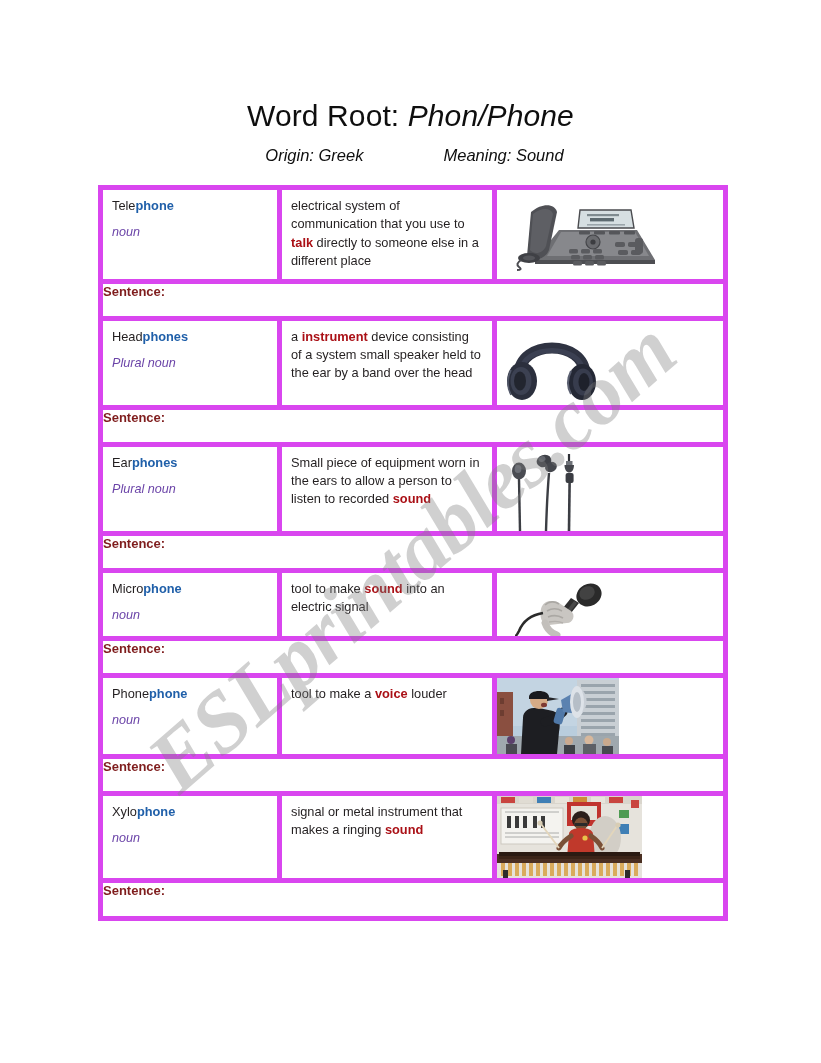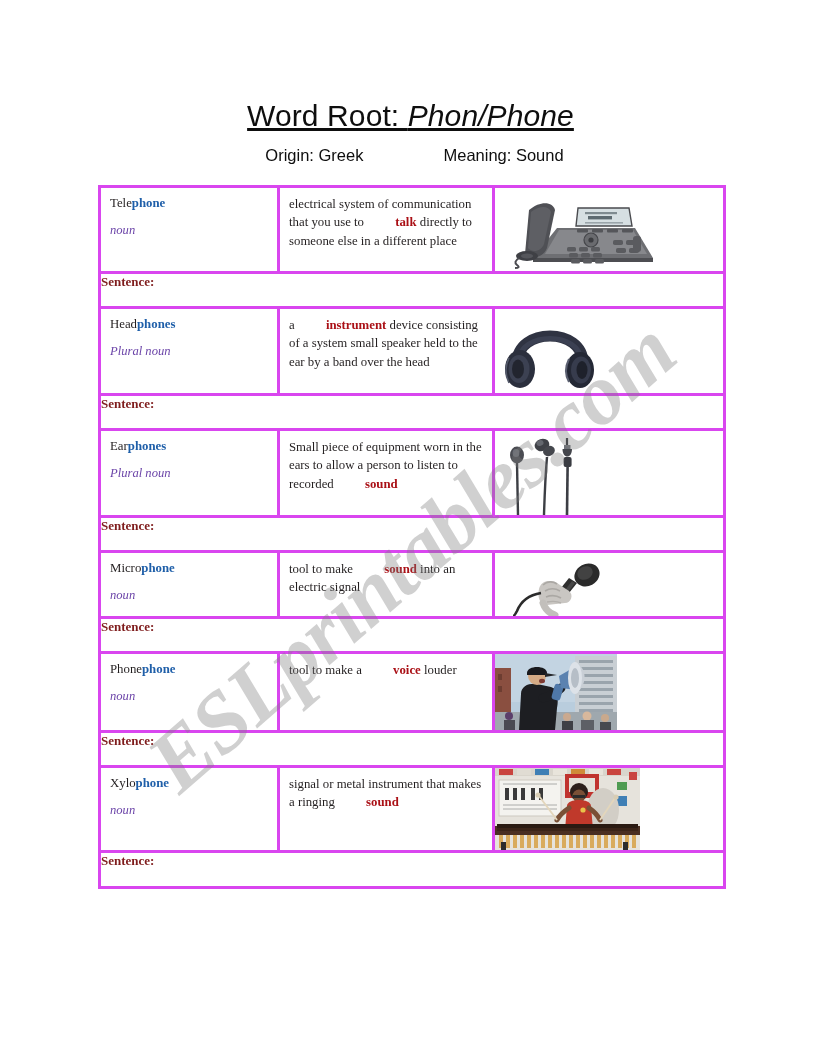--- a/index.html
+++ b/index.html
@@ -30,51 +30,50 @@
     top: 98px;
     width: 821px;
     text-align: center;
   }
   .title {
     font-size: 30px;
     line-height: 36px;
     font-weight: 400;
     color: #0e0e0e;
     letter-spacing: .1px;
-    text-decoration: underline;
   }
   .title .root {
     font-style: italic;
   }
   .subtitle-row {
     margin-top: 11px;
     font-size: 16.5px;
     line-height: 20px;
     color: #0e0e0e;
     display: flex;
     justify-content: center;
     gap: 80px;
     padding-left: 8px;
+    font-style: italic;
   }
 
   
   .vocab-table {
     position: absolute;
     left: 98px;
     top: 185px;
     width: 625px;
     border-collapse: collapse;
     table-layout: fixed;
   }
   .vocab-table td {
-    border: 3px solid #d946ef;
+    border: 5px solid #d946ef;
     vertical-align: top;
     padding: 0;
     background: transparent;
-    font-family: Liberation Serif, serif;
   }
   .col-word   { width: 179px; }
   .col-def    { width: 215px; }
   .col-pic    { width: 231px; }
 
   .cell-pad {
     padding: 7px 9px 8px 9px;
   }
 
   
@@ -98,21 +97,20 @@
 
   
   .definition {
     font-size: 12.8px;
     line-height: 18.4px;
     color: #231f20;
   }
   .definition .kw {
     color: #aa1016;
     font-weight: 700;
-    margin-left: 28px;
   }
 
   
   .sentence-cell {
     padding: 6px 9px 8px 9px;
   }
   .sentence-label {
     font-size: 13px;
     line-height: 16px;
     font-weight: 700;

